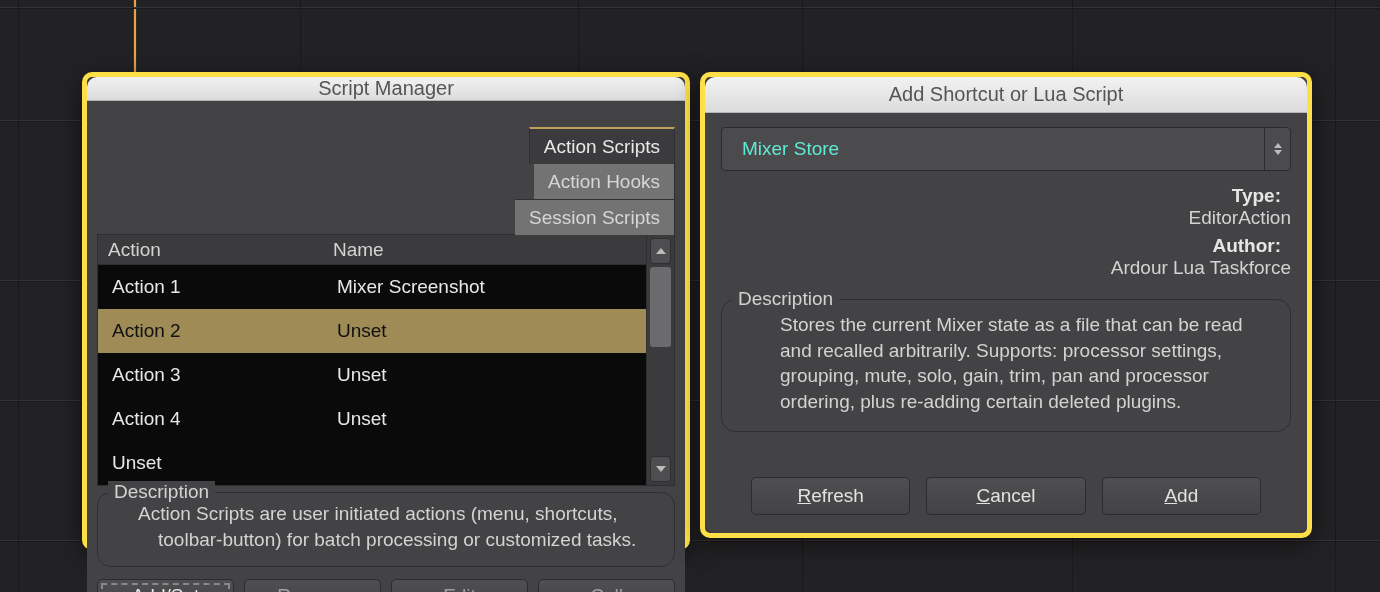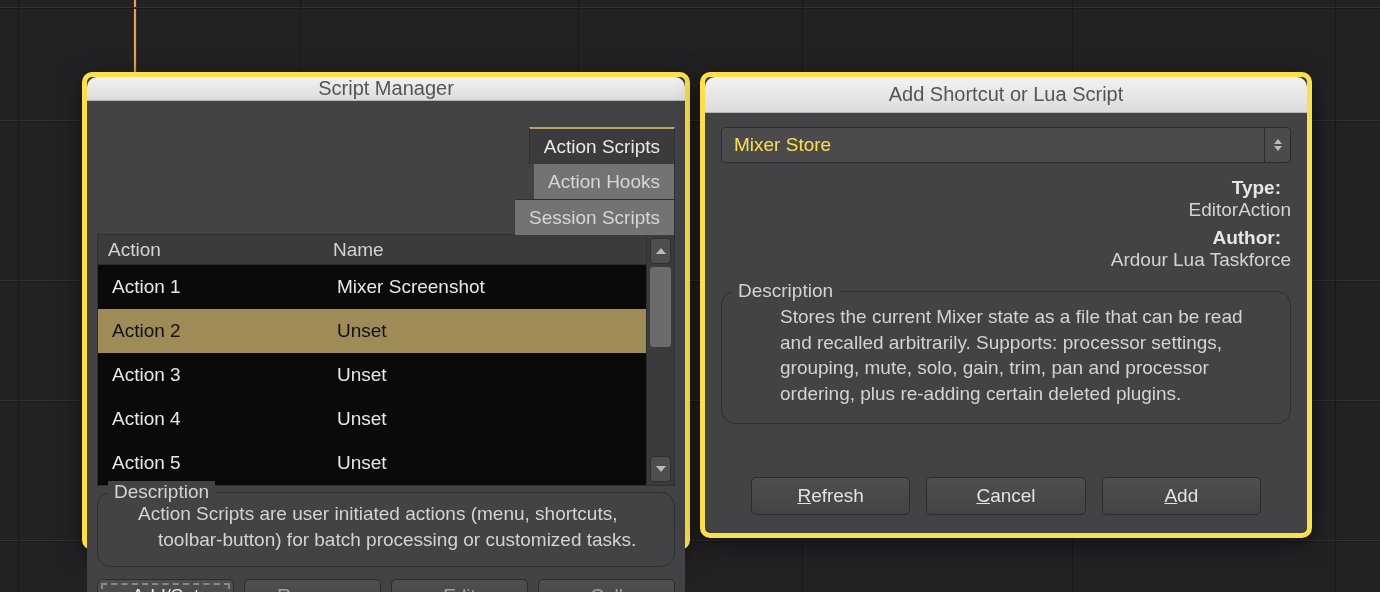--- a/index.html
+++ b/index.html
@@ -186,27 +186,27 @@
     color:#e9e9e8;
     outline:2px dashed #888;
     outline-offset:-6px;
     justify-content:center;
   }
 
   
   .asd-body { padding:14px 16px 18px 16px; display:flex; flex-direction:column; gap:14px; }
 
   .dropdown {
-    height:36px;
+    height:44px;
     background:#4b4b4d;
     border:1px solid #2c2c2e;
     border-radius:4px;
     display:flex; align-items:center;
-    padding:0 12px;
-    font-size:19px; color:#fde047;
+    padding:0 20px;
+    font-size:19px; color:#5eead4;
     position:relative;
     cursor:pointer;
   }
   .dropdown .drop-handle {
     position:absolute; right:0; top:0; bottom:0; width:26px;
     border-left:1px solid #2c2c2e;
     display:flex; flex-direction:column; align-items:center; justify-content:center;
     gap:2px;
     color:#bbb;
   }
@@ -300,21 +300,20 @@
           </div>
           <div class="row">
             <div class="td action">Action 3</div>
             <div class="td name">Unset</div>
           </div>
           <div class="row">
             <div class="td action">Action 4</div>
             <div class="td name">Unset</div>
           </div>
           <div class="row">
-            <div class="td action">Action 5</div>
             <div class="td name">Unset</div>
           </div>
         </div>
       </div>
       <div class="scrollbar">
         <div class="scroll-btn">
           <svg width="10" height="6" viewBox="0 0 10 6">
               <path d="M0 6 L5 0 L10 6 Z" fill="#bbb"></path>
             </svg>
         </div>

